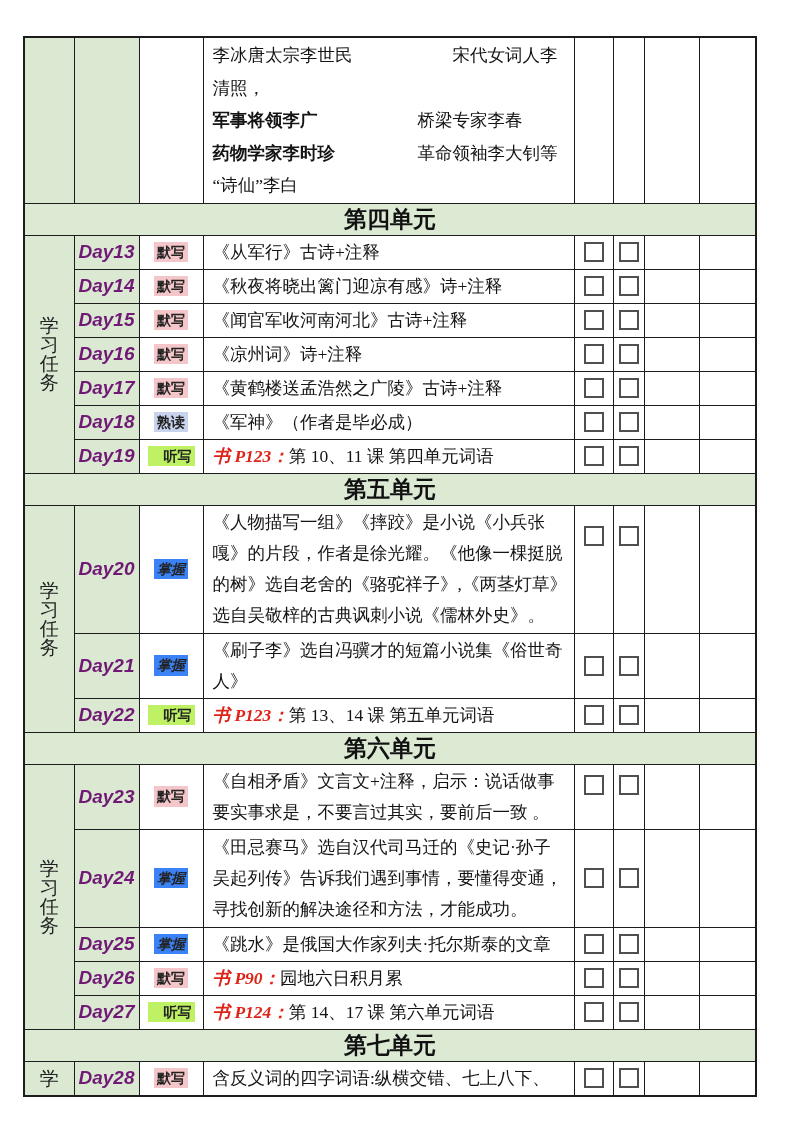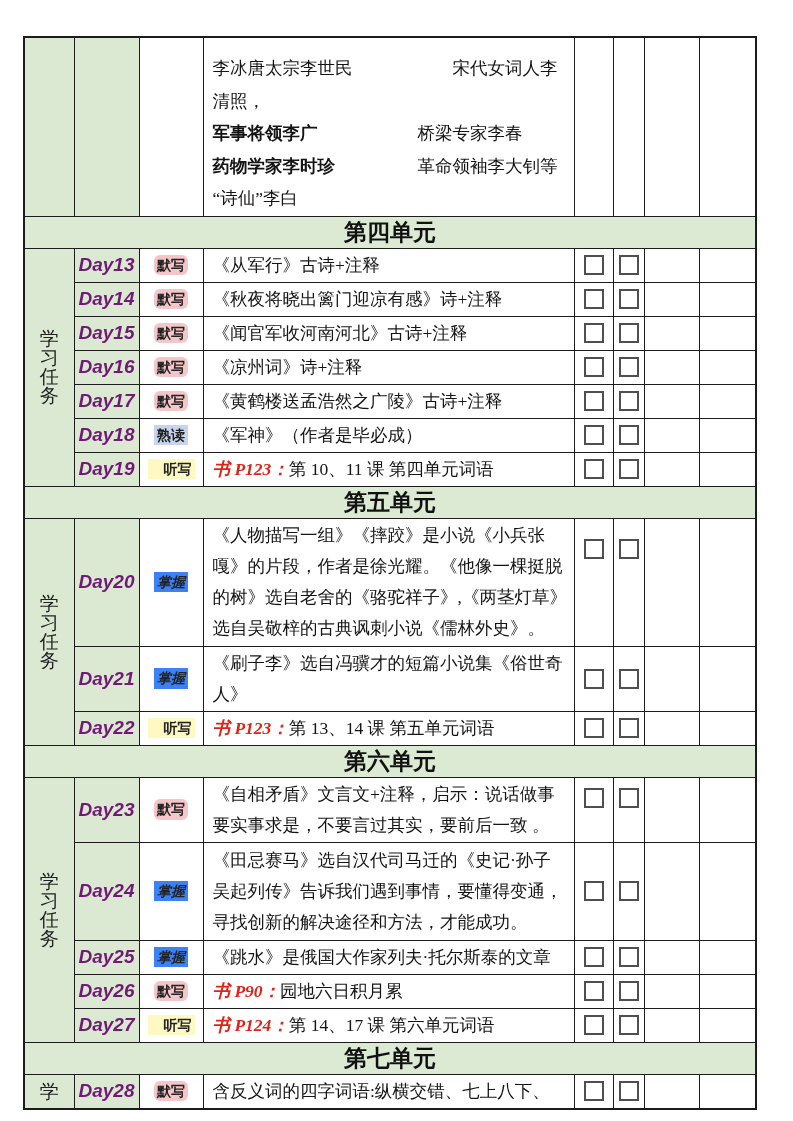--- a/index.html
+++ b/index.html
@@ -27,32 +27,32 @@
     text-align:center;vertical-align:middle;
     font-family:"Liberation Sans", sans-serif;
     font-weight:bold;font-style:italic;font-size:19px;color:#701a75;
   }
   
   td.tagcol{text-align:center;vertical-align:middle;background:#ffffff;}
   .chip{
     display:inline-block;font-family:"Liberation Sans", sans-serif;
     font-weight:bold;font-size:14px;line-height:1.15;padding:2px 3px;color:#222;
   }
-  .chip.pink{background:#f4c6c9;border-radius:6px;}
+  .chip.pink{background:#f4c6c9;}
   .chip.blue{background:#c8d3ee;text-align:right;}
-  .chip.lime{background:#fef9c3;padding-left:16px;}
+  .chip.lime{background:#bef264;padding-left:16px;}
   .chip.peach{background:#3b82f6;font-style:italic;}
   
   td.desc{
     vertical-align:middle;padding:1px 6px 1px 9px;
     font-size:17.5px;line-height:31px;color:#141414;
   }
   .red{color:#de2318;font-weight:bold;font-style:italic;}
   
-  td.rowa{vertical-align:top;padding-top:14px;}
+  td.rowa{vertical-align:top;padding-top:1px;}
   .aline{display:block;height:32.5px;line-height:32.5px;white-space:nowrap;}
   .aline .left{display:inline-block;}
   .aline.w1 .left{width:240px;}
   .aline.w2 .left{width:205px;font-weight:bold;}
   
   td.band{
     background:#dcead4;text-align:center;vertical-align:middle;
     font-family:"Liberation Sans", sans-serif;font-weight:bold;
     font-size:23px;color:#111;
   }

